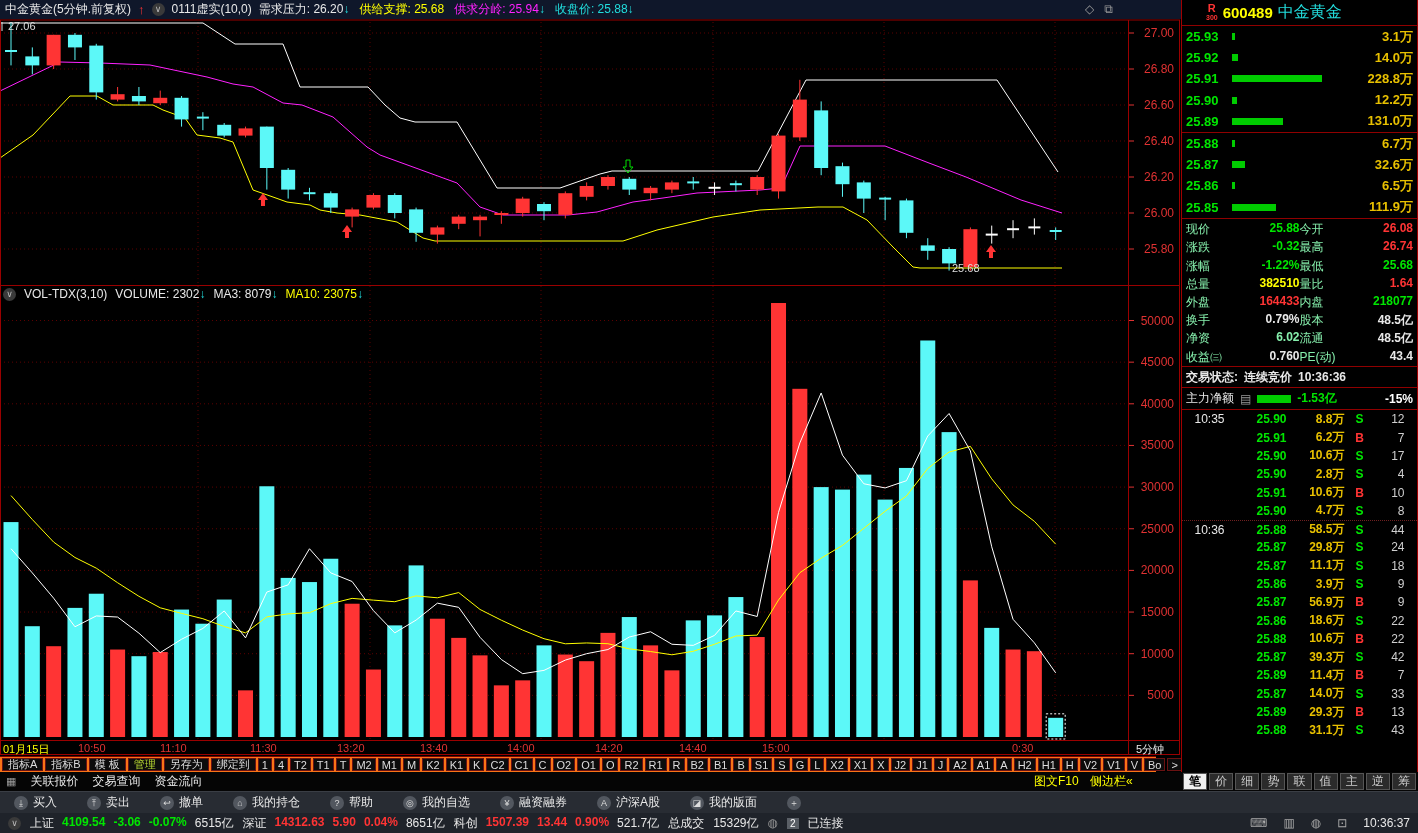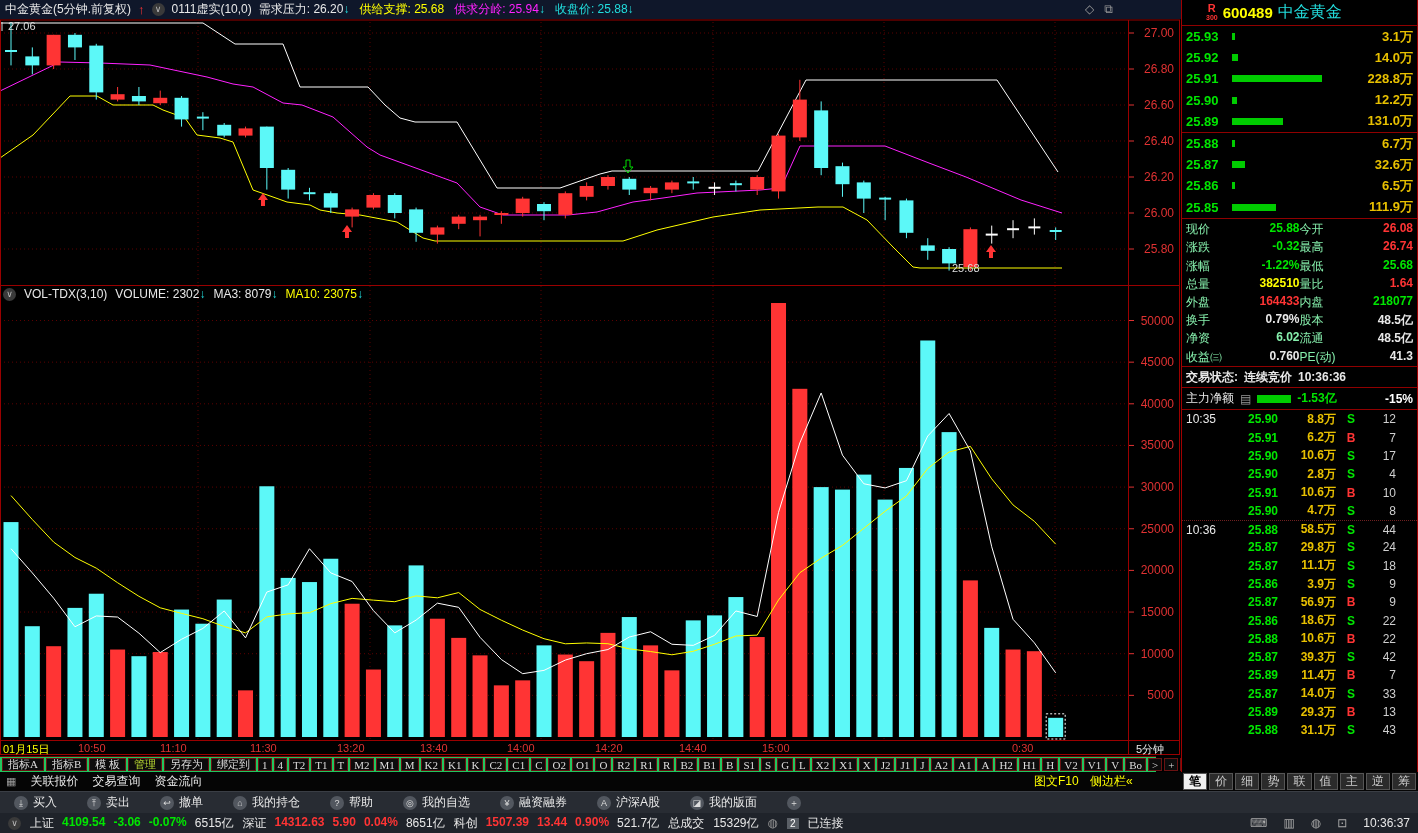--- a/index.html
+++ b/index.html
@@ -28,22 +28,22 @@
   #vol-header .yellow { color:#ffff00; }
 
   
   #time-axis { left:0; top:741px; width:1180px; height:14px; font-size:11px; color:#e03232; }
   #time-axis .t { position:absolute; top:1px; }
   #axis-tooltip { position:absolute; top:16px; height:14px; background:#ef4444; color:#fff;
     font-size:11px; padding:19px 3px; white-space:nowrap; }
   #period-label { position:absolute; top:1px; color:#e8e8e8; }
 
   
-  #tab-strip { left:0; top:756px; width:1156px; height:16px; background:#22c55e;
-    border-top:1px solid #7a0000; display:flex; gap:2px; padding:1px 2px; align-items:stretch;font-family:Liberation Serif, serif; }
+  #tab-strip { left:0; top:756px; width:1156px; height:16px; background:#f97316;
+    border-top:1px solid #7a0000; display:flex; gap:2px; padding:1px 2px; align-items:stretch; }
   .itab { border:1px solid #6a1212; color:#ddd; font-size:11px; padding:0 5px;
     display:flex; align-items:center; background:#0c0c0c; white-space:nowrap; }
   .itab.hl { color:#b8d832; }
   .qtab { border:1px solid #6a1212; color:#ddd; font-size:11px; padding:0 3px;
     display:flex; align-items:center; background:#0c0c0c; }
 
   
   #second-row { left:0; top:772px; width:1418px; height:19px; background:#050505;
     display:flex; align-items:center; font-size:12px; color:#e8e8e8; }
   #second-row .sr-item { margin-left:14px; }
@@ -95,21 +95,21 @@
   .info-l { color:#86efac; }
   .info-v { font-weight:bold; }
   #rp-info { border-bottom:1px solid #900000; padding-top:2px; }
   #rp-status { height:21px; border-bottom:1px solid #900000; display:flex; gap:6px;
     align-items:center; padding-left:4px; color:#e8e8e8; font-weight:bold; }
   #rp-main { height:22px; border-bottom:1px solid #900000; display:flex; gap:6px;
     align-items:center; padding:0 4px; color:#e8e8e8; }
   #rp-main .bar { width:34px; height:8px; background:#00cc00; }
   #rp-main .neg { color:#00e600; font-weight:bold; }
   #rp-main .pct { color:#fff; font-weight:bold; margin-left:auto; }
-  .tick-row { height:18.3px; display:flex; align-items:center; padding:0 4px; }
+  .tick-row { height:18.3px; display:flex; align-items:center; padding:0 4px;justify-content:center; }
   .tick-row.sep { border-top:1px dotted #702020; }
   .tk-time { width:44px; color:#e8e8e8; }
   .tk-price { width:48px; text-align:right; color:#00e600; font-weight:bold; }
   .tk-vol { width:58px; text-align:right; color:#e8c000; font-weight:bold; }
   .tk-bs { width:30px; text-align:center; font-weight:bold; }
   .tk-cnt { width:30px; text-align:right; color:#cfcfcf; }
 </style>
 </head>
 <body>
 
@@ -700,21 +700,21 @@
             <span class="info-v" style="color: rgb(232, 232, 232);">48.5亿</span>
           </div>
         </div>
         <div class="info-row">
           <div class="info-cell">
             <span class="info-l">收益㈢</span>
             <span class="info-v" style="color: rgb(232, 232, 232);">0.760</span>
           </div>
           <div class="info-cell">
             <span class="info-l">PE(动)</span>
-            <span class="info-v" style="color: rgb(232, 232, 232);">41.3</span>
+            <span class="info-v" style="color: rgb(232, 232, 232);">43.4</span>
           </div>
         </div>
       </div>
     <div id="rp-status">
       <span>交易状态:</span>
       <span>连续竞价</span>
       <span>10:36:36</span>
     </div>
     <div id="rp-main">
       <span>主力净额</span>

